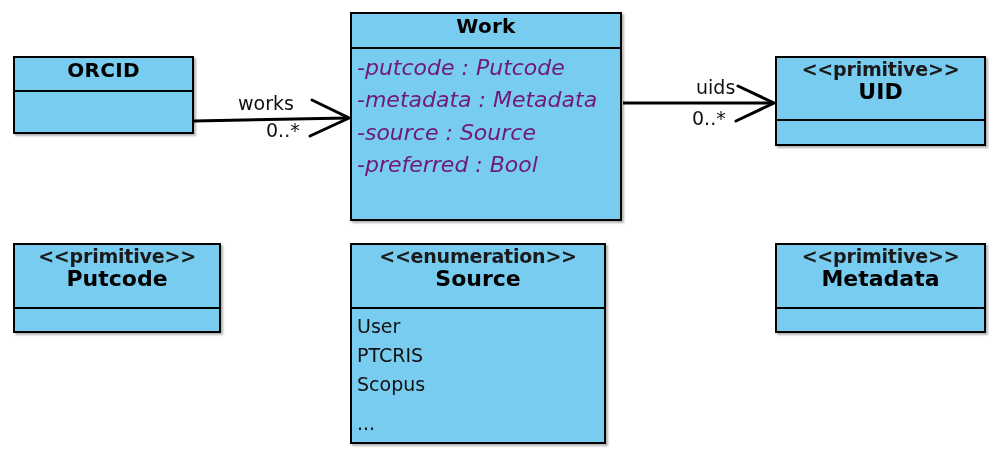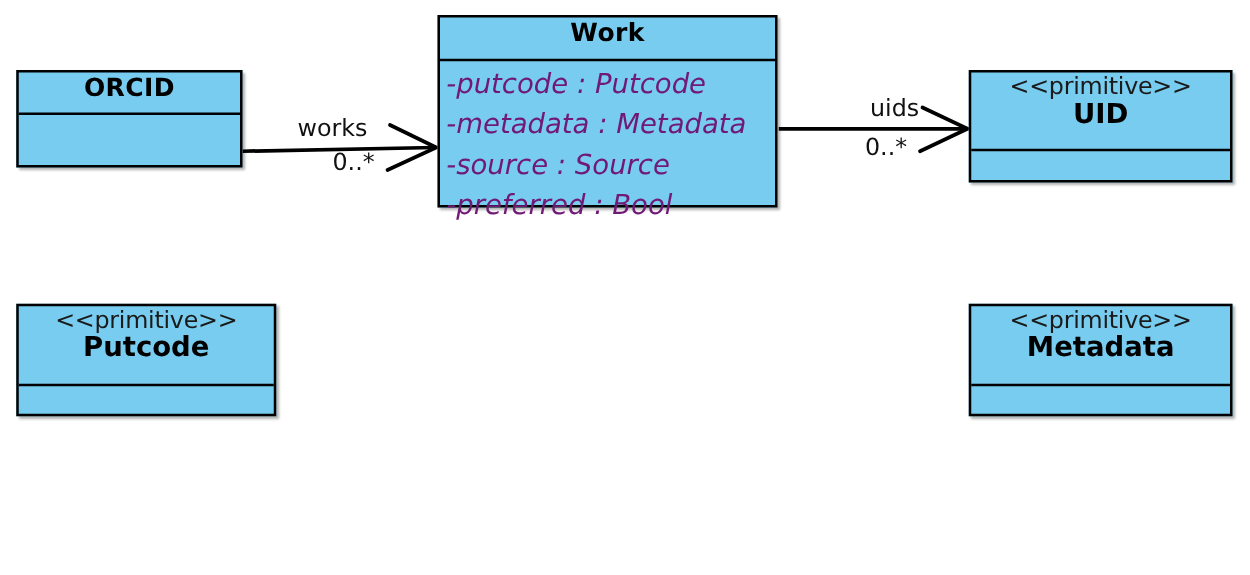--- a/index.html
+++ b/index.html
@@ -32,21 +32,21 @@
     border-bottom: 2px solid #000000;
   }
   .head {
     text-align: center;
     line-height: 1.05;
     padding-top: 2px;
   }
   .stereotype {
     display: block;
     font-size: 19px;
-    font-weight: 400;
+    font-weight: 700;
     color: #1a1a1a;
     letter-spacing: -0.2px;
     white-space: nowrap;
   }
   .classname {
     display: block;
     font-size: 22px;
     font-weight: bold;
     color: #000000;
     white-space: nowrap;
@@ -117,21 +117,21 @@
   <div class="edge-label" style="left:668px; top:76px;margin-left:28px;">uids</div>
   <div class="edge-label" style="left:692px; top:107px;">0..*</div>
 
   <div class="uml-box" style="left:13px; top:56px; width:181px; height:78px;">
     <div class="compartment divided head" style="height:34px;">
       <span class="classname solo">ORCID</span>
     </div>
     <div class="compartment empty-comp" style="height:55px;"></div>
   </div>
 
-  <div class="uml-box" style="left:350px; top:12px; width:272px; height:154px;">
+  <div class="uml-box" style="left:350px; top:12px; width:272px; height:209px;">
     <div class="compartment divided head" style="height:35px;">
       <span class="classname solo">Work</span>
     </div>
     <div class="compartment attrs" style="height:142px;">
       <div class="attr-line">-putcode : Putcode</div>
       <div class="attr-line">-metadata : Metadata</div>
       <div class="attr-line">-source : Source</div>
       <div class="attr-line">-preferred : Bool</div>
     </div>
   </div>
@@ -145,20 +145,32 @@
   </div>
 
   <div class="uml-box" style="left:13px; top:243px; width:208px; height:90px;">
     <div class="compartment divided head" style="height:64px;">
       <span class="stereotype">&lt;&lt;primitive&gt;&gt;</span>
       <span class="classname">Putcode</span>
     </div>
     <div class="compartment empty-comp" style="height:22px;"></div>
   </div>
 
+  <div class="uml-box" style="left:350px; top:243px; width:256px; height:201px;">
+    <div class="compartment divided head" style="height:64px;">
+      <span class="stereotype">&lt;&lt;enumeration&gt;&gt;</span>
+      <span class="classname">Source</span>
+    </div>
+    <div class="compartment attrs" style="height:133px;">
+      <div class="lit-line">User</div>
+      <div class="lit-line">PTCRIS</div>
+      <div class="lit-line">Scopus</div>
+      <div class="lit-line gap">...</div>
+    </div>
+  </div>
 
   <div class="uml-box" style="left:775px; top:243px; width:211px; height:90px;">
     <div class="compartment divided head" style="height:64px;">
       <span class="stereotype">&lt;&lt;primitive&gt;&gt;</span>
       <span class="classname">Metadata</span>
     </div>
     <div class="compartment empty-comp" style="height:22px;"></div>
   </div>
 
 </div>

